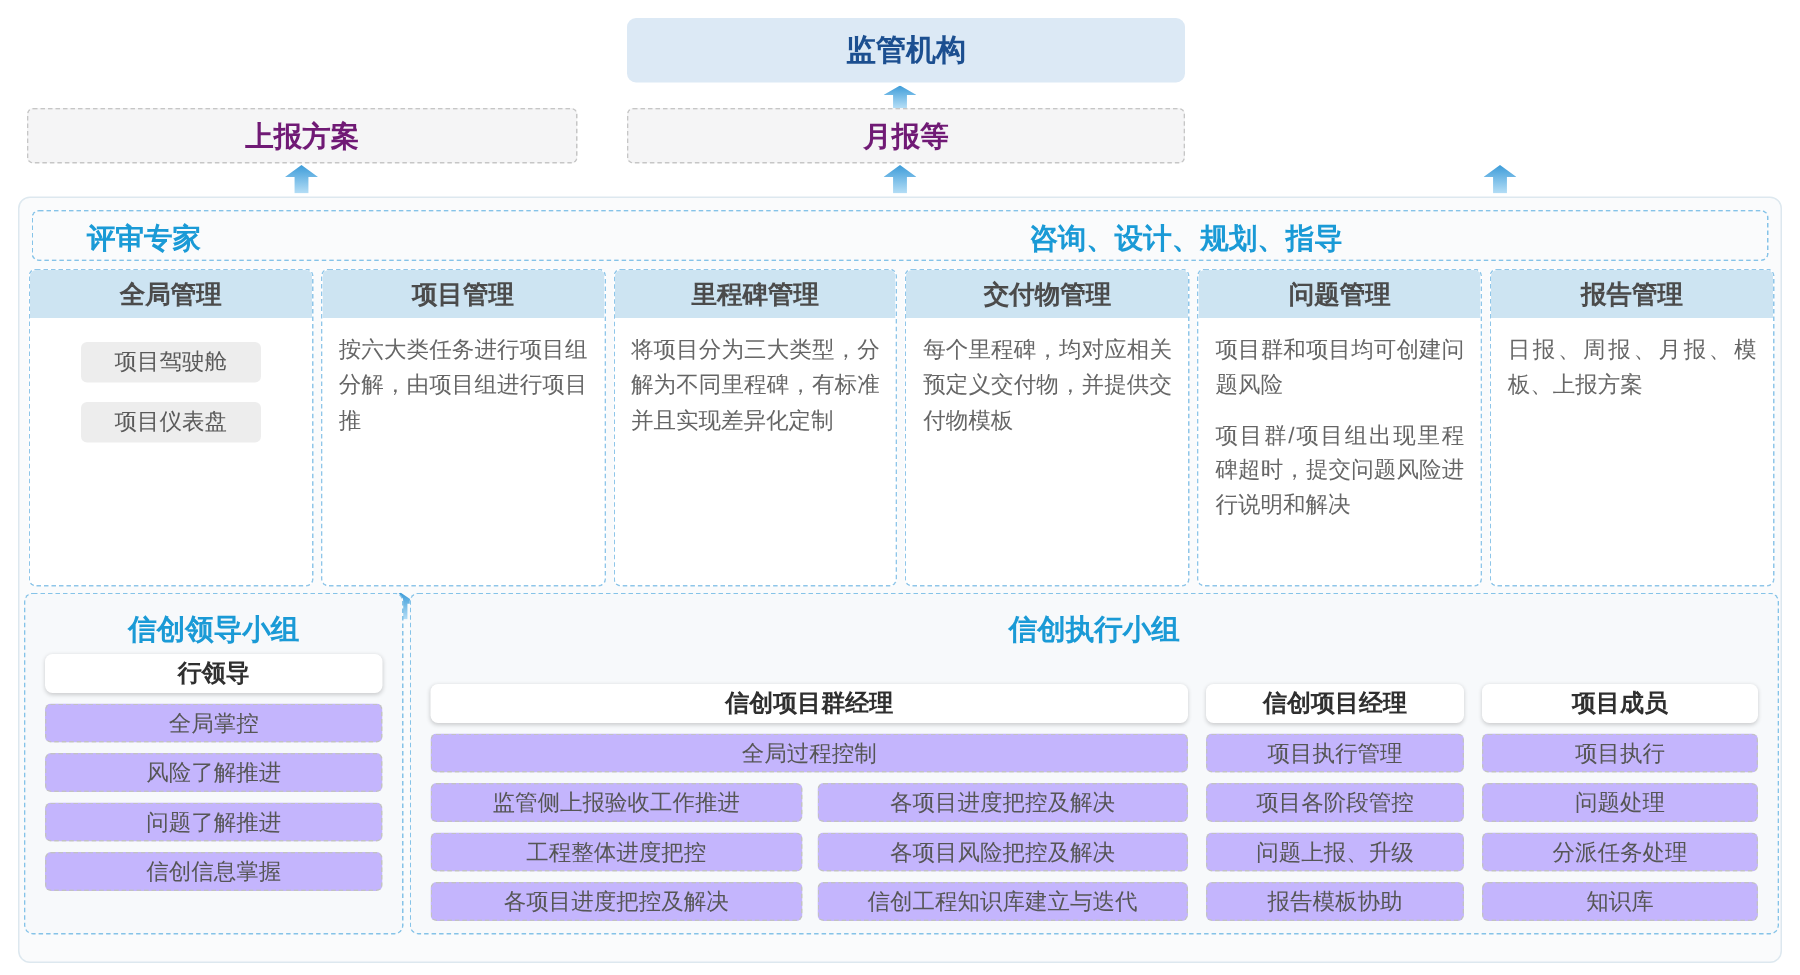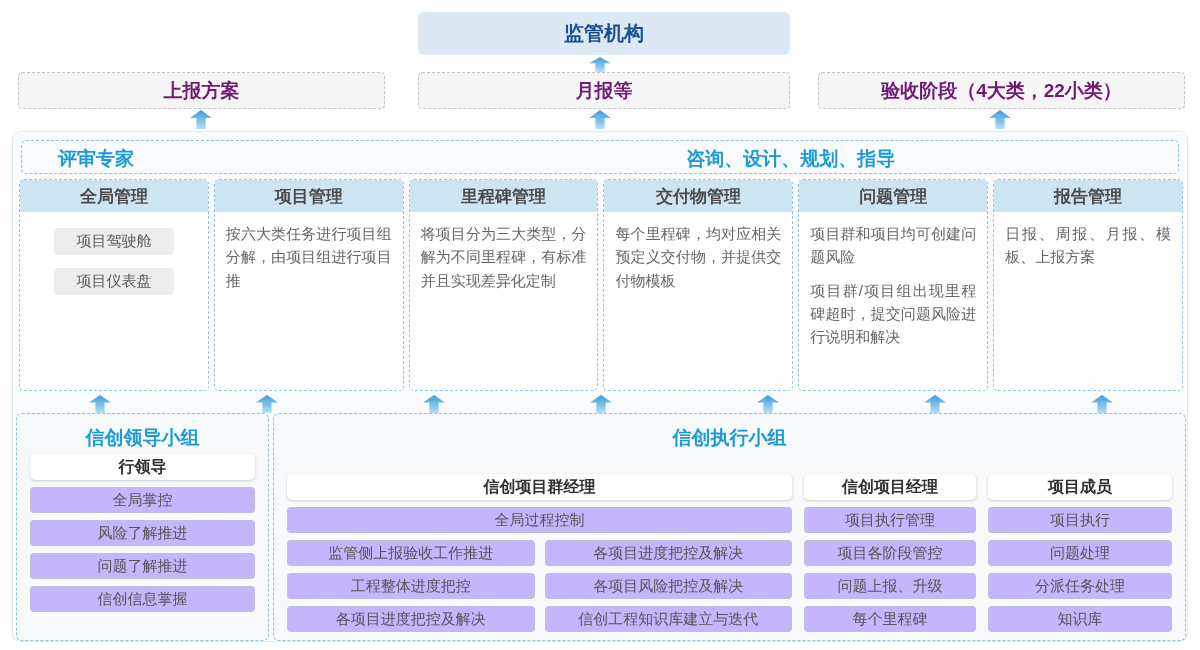--- a/index.html
+++ b/index.html
@@ -29,21 +29,21 @@
   .columns{position:absolute;left:6px;top:47px;width:1164px;height:212px;display:flex;gap:5px;}
   .col{flex:1;border:1px dashed #8fc6e9;border-radius:5px;background:#ffffff;overflow:hidden;}
   .col-head{height:32px;background:#cde4f2;display:flex;align-items:center;justify-content:center;
     font-size:17px;font-weight:bold;color:#4b4b4b;}
   .col-body{padding:10px 11px;}
   .col-body p{margin:0 0 10px 0;font-size:15px;color:#666666;line-height:1.55;text-align:justify;}
   .gray-pill{width:120px;height:27px;margin:6px auto 13px auto;background:#ededed;border-radius:4px;
     display:flex;align-items:center;justify-content:center;font-size:15px;color:#5a5a5a;}
   .gray-pill + .gray-pill{margin-top:13px;}
 
-  .group{position:absolute;top:281px;height:228px;border:1px dashed #85c3e8;border-radius:6px;
+  .group{position:absolute;top:263px;height:228px;border:1px dashed #85c3e8;border-radius:6px;
     background:#f7f9fb;padding:8px 13px;}
   .group-title{height:32px;display:flex;align-items:center;justify-content:center;}
   .role-box{height:26px;background:#ffffff;border-radius:5px;box-shadow:0 1px 3px rgba(0,0,0,0.18);
     display:flex;align-items:center;justify-content:center;font-size:16px;font-weight:bold;color:#2f2f2f;}
   .ditem{height:26px;background:#c4b5fd;border:1px dashed #c2c2c2;border-radius:4px;
     display:flex;align-items:center;justify-content:center;font-size:15px;color:#565656;margin-top:7px;}
 
   .exec-row{display:flex;gap:12px;margin-top:20px;}
   .pm-grid{display:grid;grid-template-columns:1fr 1fr;column-gap:10px;}
 </style>
@@ -56,23 +56,20 @@
     <span>监管机构</span>
   </div>
 
   <div class="arrow" style="left:589px;top:57px;height:15px;"></div>
 
   <div class="report-box" style="left:18px;width:367px;">
     <span>上报方案</span>
   </div>
   <div class="report-box" style="left:418px;width:372px;">
     <span>月报等</span>
-  </div>
-  <div class="report-box" style="left:818px;width:367px;">
-    <span>验收阶段（4大类，22小类）</span>
   </div>
 
   <div class="arrow" style="left:190px;top:110px;height:19px;"></div>
   <div class="arrow" style="left:589px;top:110px;height:19px;"></div>
   <div class="arrow" style="left:989px;top:110px;height:19px;"></div>
 
   <div class="platform">
 
     <div class="platform-header">
       <span class="blue-title experts">评审专家</span>
@@ -156,21 +153,21 @@
             <div class="ditem">各项目进度把控及解决</div>
             <div class="ditem">信创工程知识库建立与迭代</div>
           </div>
         </div>
 
         <div style="width:172px;">
           <div class="role-box">信创项目经理</div>
           <div class="ditem">项目执行管理</div>
           <div class="ditem">项目各阶段管控</div>
           <div class="ditem">问题上报、升级</div>
-          <div class="ditem">每个里程碑</div>
+          <div class="ditem">报告模板协助</div>
         </div>
 
         <div style="flex:1;">
           <div class="role-box">项目成员</div>
           <div class="ditem">项目执行</div>
           <div class="ditem">问题处理</div>
           <div class="ditem">分派任务处理</div>
           <div class="ditem">知识库</div>
         </div>
       </div>

